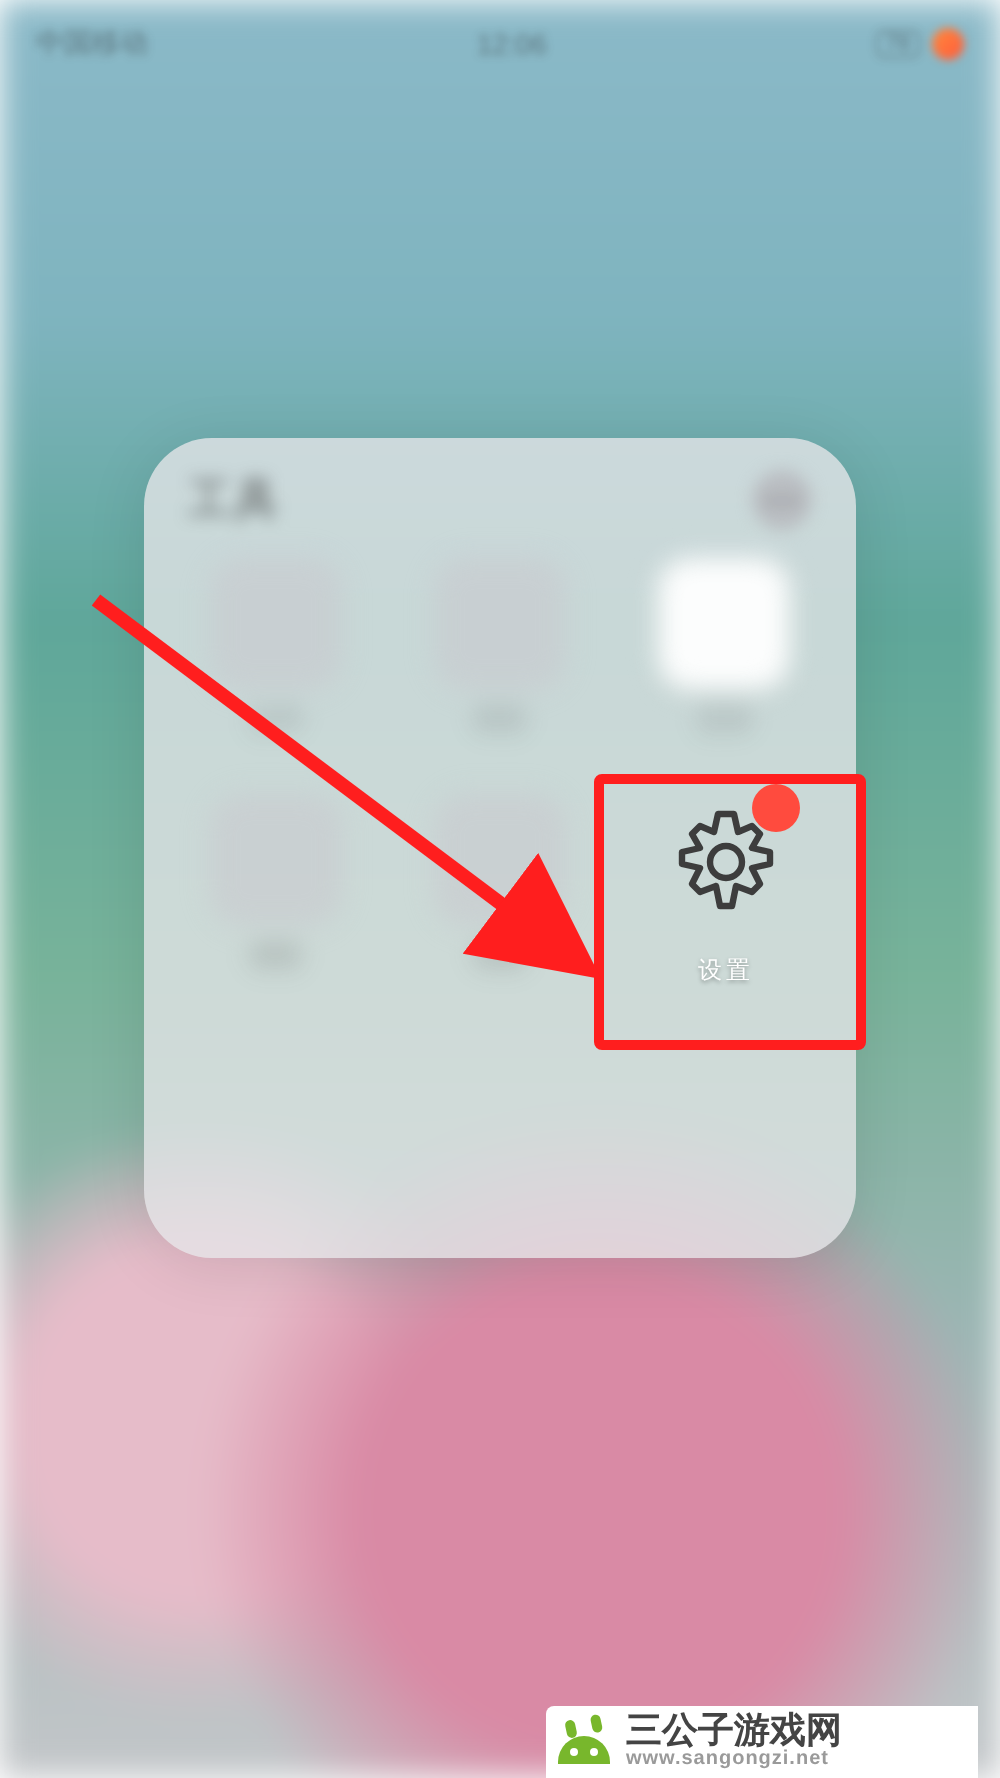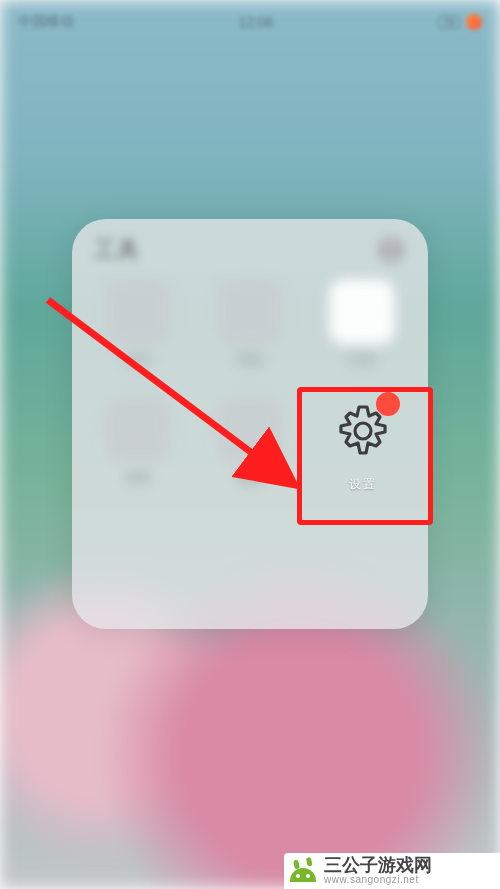--- a/index.html
+++ b/index.html
@@ -82,21 +82,21 @@
     background:#ff4b3e;
   }
   .highlight-box{
     position:absolute;left:297px;top:387px;width:126px;height:128px;
     border:5px solid #ff1e1e;border-radius:4px;pointer-events:none;
   }
   
   .arrow{position:absolute;left:0;top:0;width:500px;height:889px;pointer-events:none;}
   
   .watermark{
-    position:absolute;right:0;bottom:0;height:36px;min-width:200px;
+    position:absolute;right:11px;bottom:0;height:36px;min-width:200px;
     background:#fff;display:flex;align-items:center;gap:8px;
     padding:0 10px 0 6px;border-top-left-radius:4px;
     font-size:18px;color:#444;font-weight:600;
   }
   .wm-logo{
     width:26px;height:22px;position:relative;
   }
   .wm-logo::before{
     content:"";position:absolute;left:0;bottom:0;width:26px;height:14px;
     background:#78b72c;border-radius:14px 14px 0 0;
@@ -187,17 +187,17 @@
     </defs>
     <line x1="48" y1="300" x2="288" y2="480" stroke="#ff1e1e" stroke-width="7" marker-end="url(#ah)"></line>
   </svg>
 
   <div class="watermark">
     <div class="wm-logo">
         <span class="wm-eyes"></span>
       </div>
     <div style="display:flex;flex-direction:column;line-height:1.05">
       <span>三公子游戏网</span>
-      <span style="font-size:10px;color:#9a9a9a;font-weight:400;letter-spacing:.5px">www.sangongzi.net</span>
+      <span style="font-size:10px;color:#9a9a9a;font-weight:700;letter-spacing:.5px">www.sangongzi.net</span>
     </div>
   </div>
 
 </div>
 
 </body></html>

